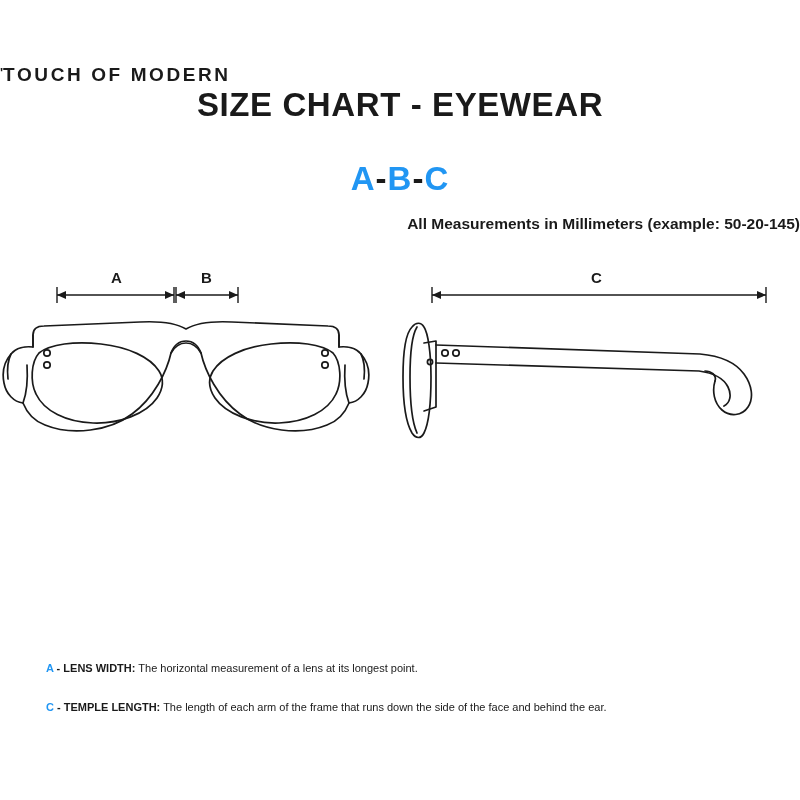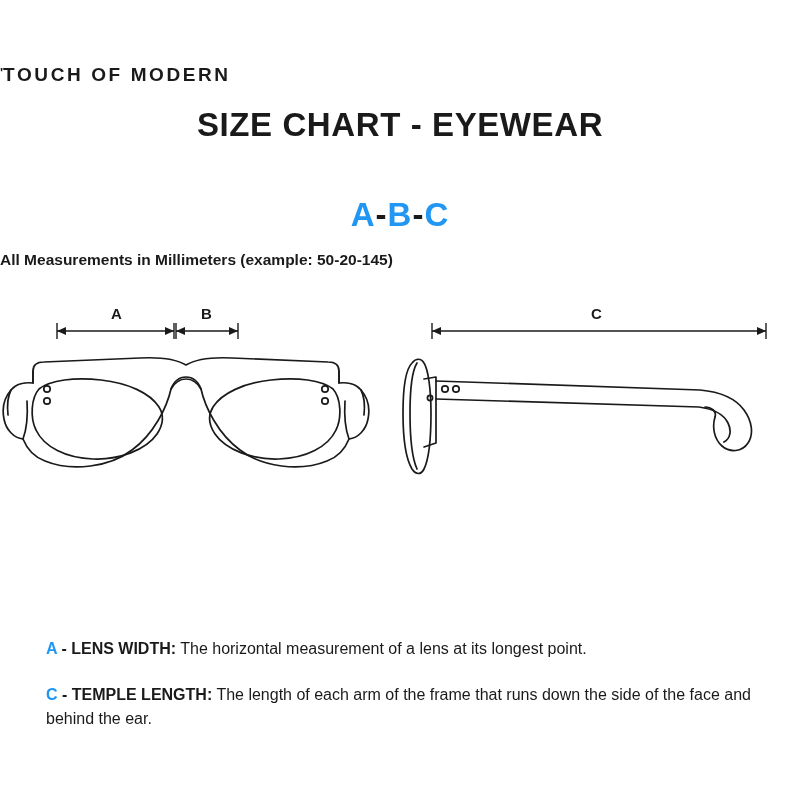--- a/index.html
+++ b/index.html
@@ -31,37 +31,36 @@
     color: #1a1a1a;
   }
   .brand .tick {
     position: relative;
     top: -4px;
     font-size: 13px;
     letter-spacing: 0;
   }
   .title {
     text-align: center;
-    margin-top: 20px;
     font-size: 33px;
     font-weight: bold;
     letter-spacing: 0.6px;
     color: #1a1a1a;
   }
   .abc {
     text-align: center;
-    margin-top: 52px;
+    margin-top: 36px;
     font-size: 33px;
     font-weight: bold;
     color: #2196f3;
     letter-spacing: 1px;
   }
   .abc .dash { color: #1a1a1a; }
   .subtitle {
-    text-align: left;
+    text-align: right;
     margin-top: 17px;
     font-size: 15.5px;
     font-weight: bold;
     color: #1a1a1a;
   }
 
   
   .diagram {
     position: relative;
     width: 800px;
@@ -75,22 +74,22 @@
     font-size: 15px;
     font-weight: bold;
     color: #1a1a1a;
   }
 
   
   .legend {
     position: absolute;
     left: 46px;
     right: 46px;
-    top: 573px;
-    font-size: 16px;
+    top: 596px;
+    font-size: 11px;
     line-height: 1.5;
   }
   .legend-row {
     margin-bottom: 22px;
     color: #1a1a1a;
   }
   .legend-row:last-child { margin-bottom: 16px; }
   .legend-key {
     color: #2196f3;
     font-weight: bold;

